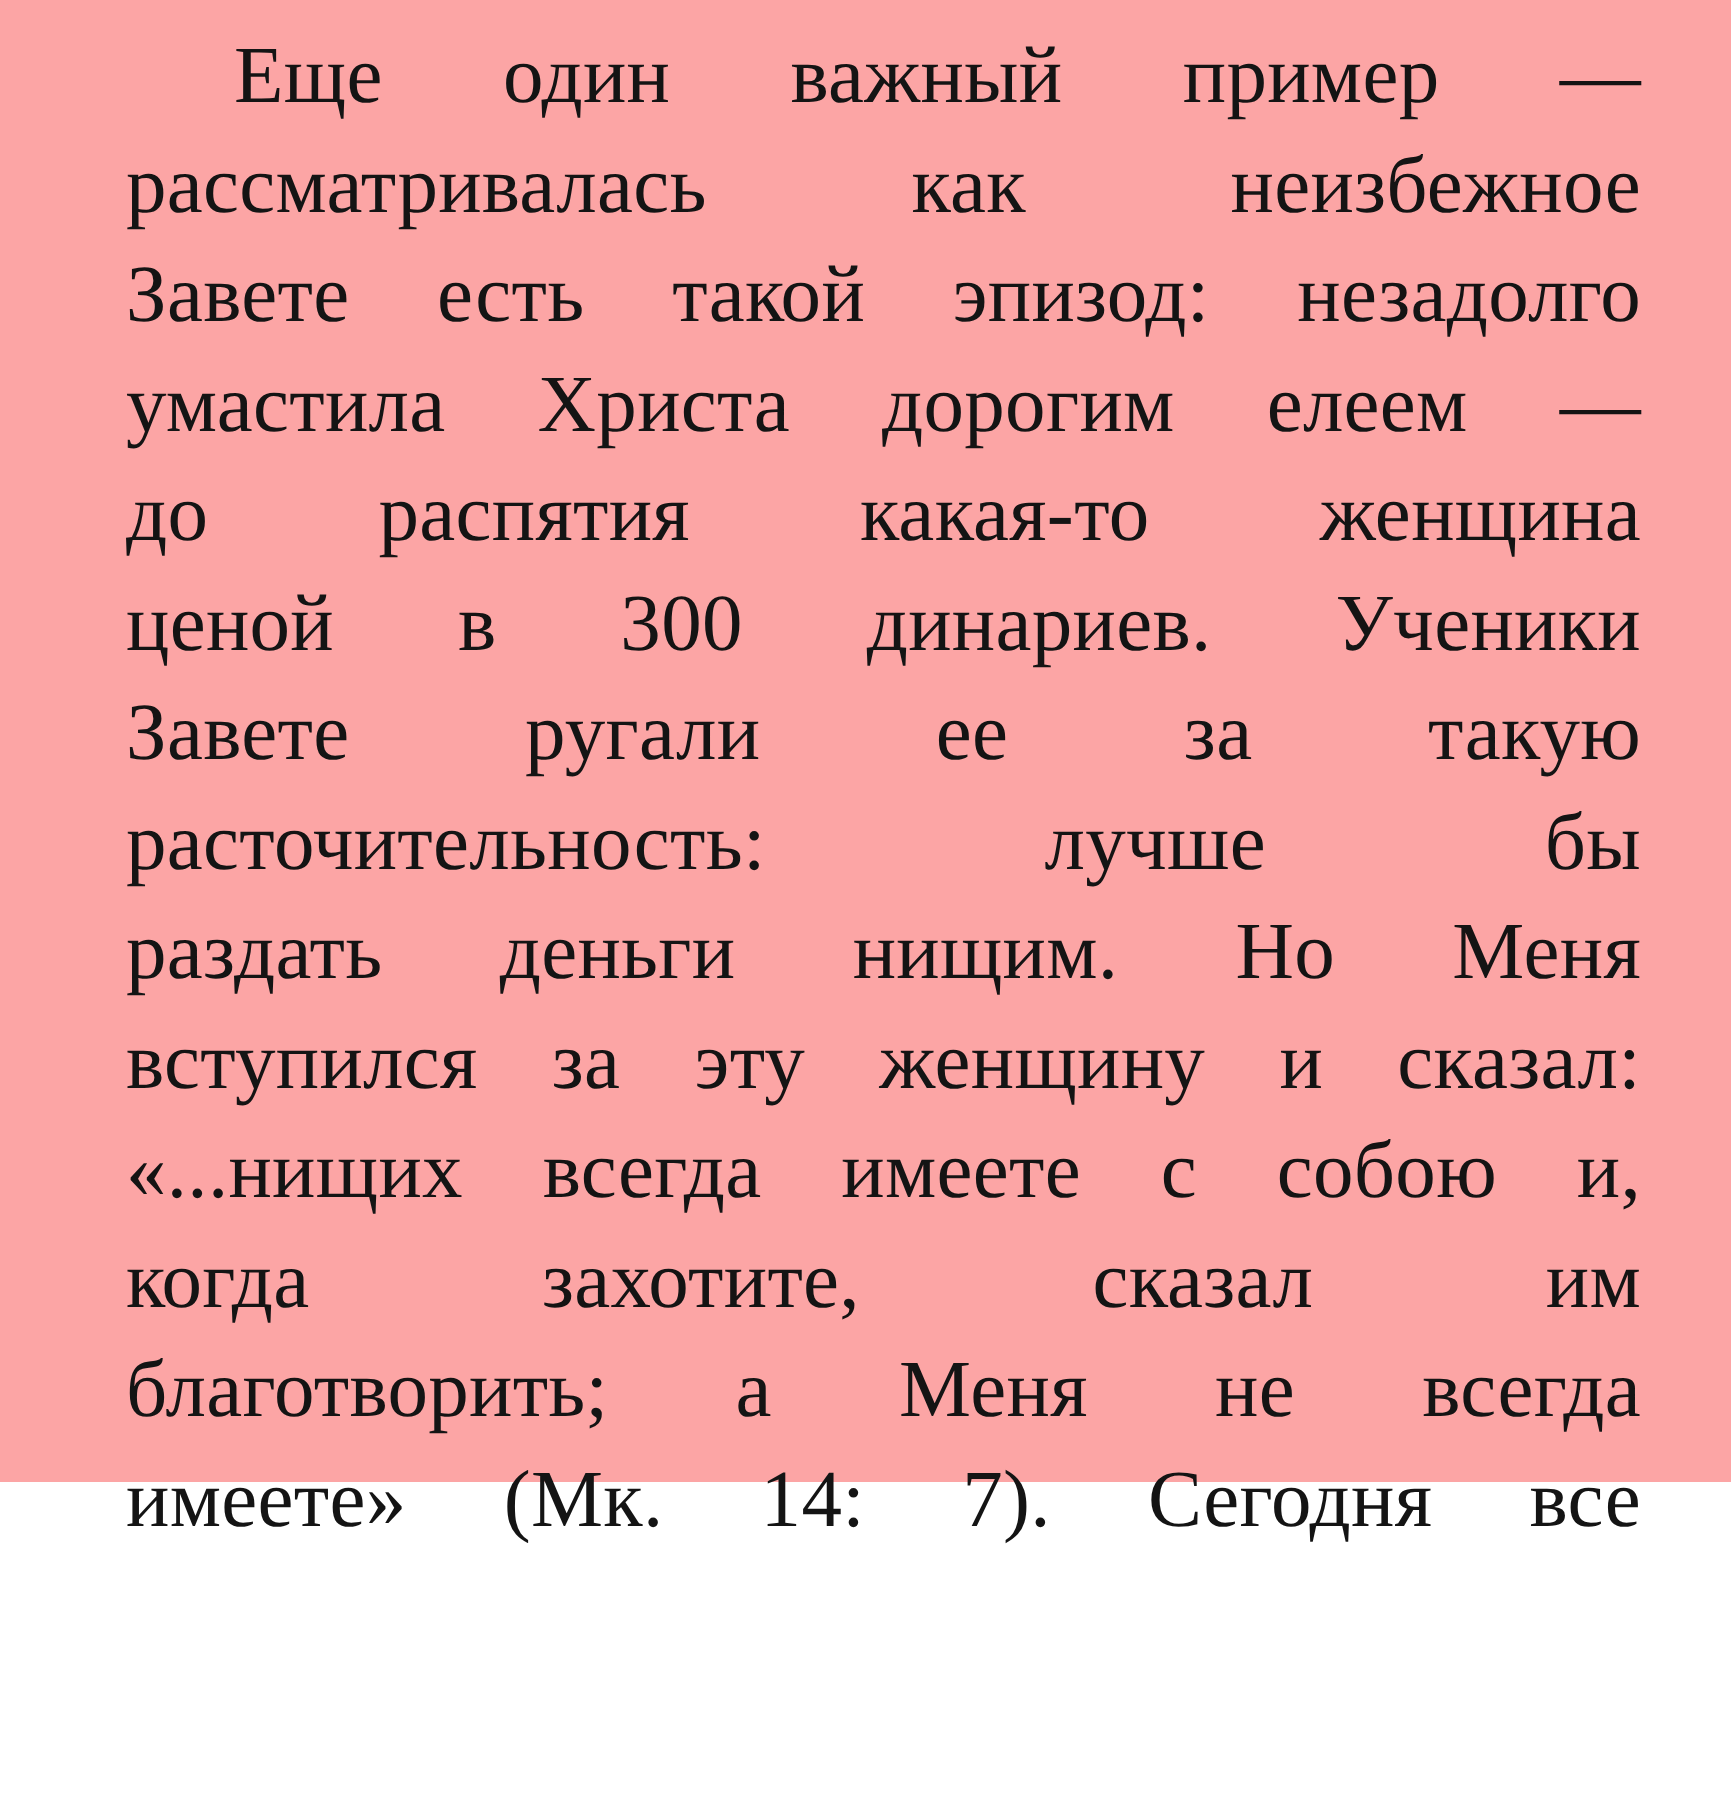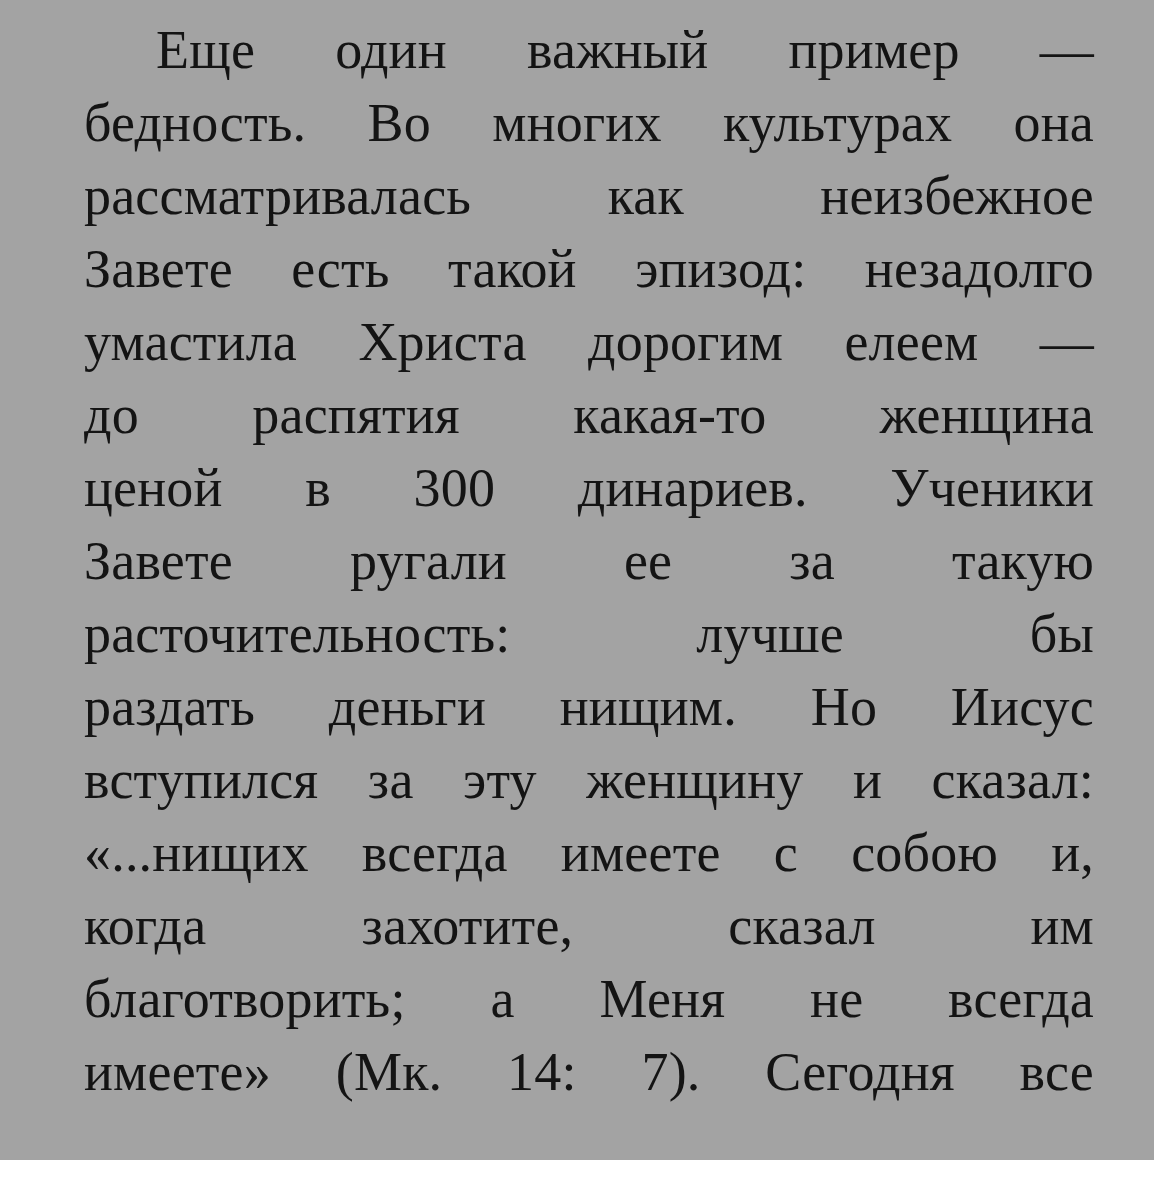--- a/index.html
+++ b/index.html
@@ -9,23 +9,23 @@
   body {
     width: 1154px;
     height: 1200px;
     overflow: hidden;
     background: #ffffff;
     font-family: "Liberation Serif", "DejaVu Serif", serif;
   }
   .page {
     box-sizing: border-box;
     width: 1154px;
-    height: 1160px;
+    height: 988px;
     padding: 14px 60px 0 84px;
-    background: #a3a3a3;
+    background: #fca5a5;
   }
   .line {
     margin: 0;
     padding: 0;
     font-size: 54px;
     line-height: 73px;
     color: #141414;
     text-align: justify;
     text-align-last: justify;
     -moz-text-align-last: justify;
@@ -34,27 +34,26 @@
   }
   .line.indent {
     text-indent: 72px;
   }
 </style>
 </head>
 <body>
 
 <main class="page">
   <p class="line indent">Еще один важный пример —</p>
-  <p class="line">бедность. Во многих культурах она</p>
   <p class="line">рассматривалась как неизбежное</p>
   <p class="line">Завете есть такой эпизод: незадолго</p>
   <p class="line">умастила Христа дорогим елеем —</p>
   <p class="line">до распятия какая-то женщина</p>
   <p class="line">ценой в 300 динариев. Ученики</p>
   <p class="line">Завете ругали ее за такую</p>
   <p class="line">расточительность: лучше бы</p>
-  <p class="line">раздать деньги нищим. Но Иисус</p>
+  <p class="line">раздать деньги нищим. Но Меня</p>
   <p class="line">вступился за эту женщину и сказал:</p>
   <p class="line">«...нищих всегда имеете с собою и,</p>
   <p class="line">когда захотите, сказал им</p>
   <p class="line">благотворить; а Меня не всегда</p>
   <p class="line">имеете» (Мк. 14: 7). Сегодня все</p>
 </main>
 
 </body></html>

